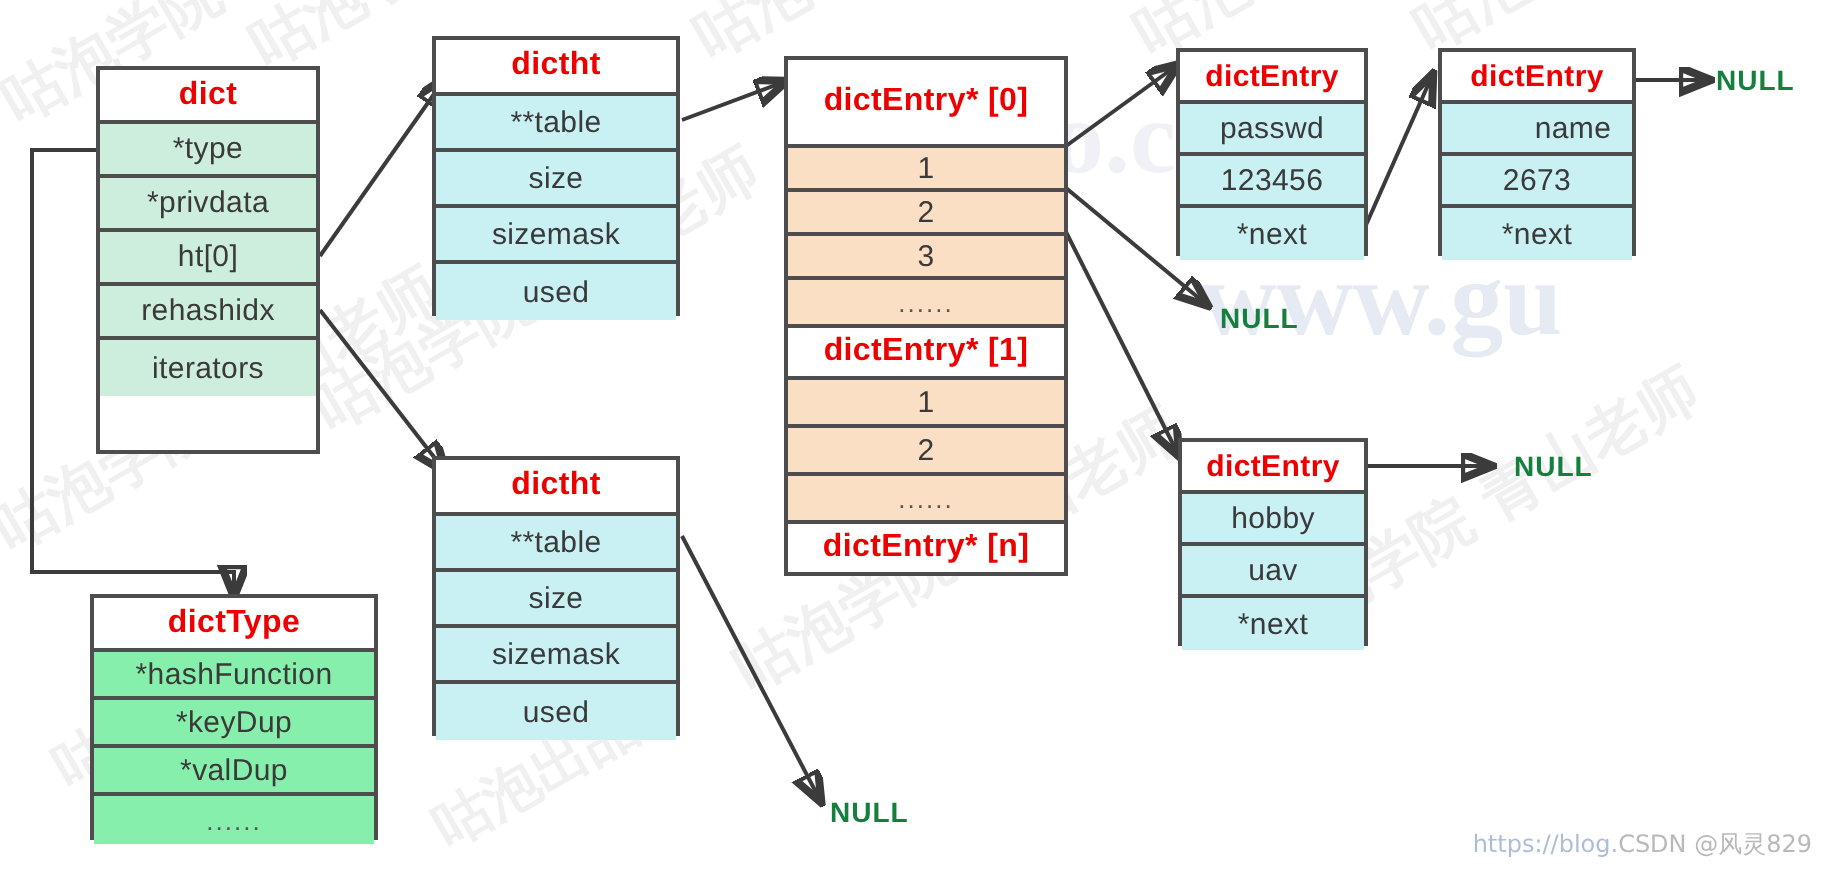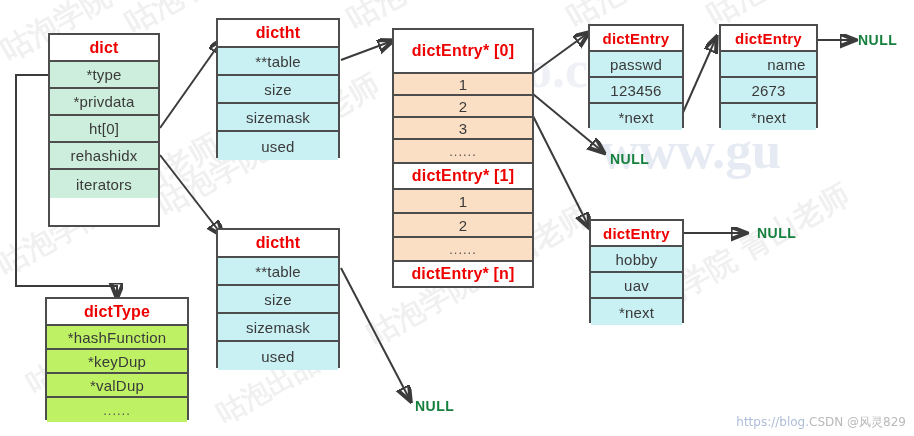--- a/index.html
+++ b/index.html
@@ -35,21 +35,21 @@
     display:flex;align-items:center;justify-content:center;
     letter-spacing:.2px;
   }
   .cell:last-child{border-bottom:none;}
   .hdr{
     color:#ee0000;font-weight:700;background:#ffffff;font-size:16px;
   }
   .green{background:#cdeedd;text-align:right;}
   .cyan{background:#c9f0f2;}
   .orange{background:#fbdfc4;}
-  .gray{background:#bef264;}
+  .gray{background:#86efac;}
   .dots{letter-spacing:1px;font-size:13px;color:#555;}
 
   
   .nulllbl{
     position:absolute;font-size:14px;font-weight:700;color:#15803d;
     letter-spacing:.5px;
   }
 
   
   svg.wires{position:absolute;left:0;top:0;width:914px;height:436px;overflow:visible;}

